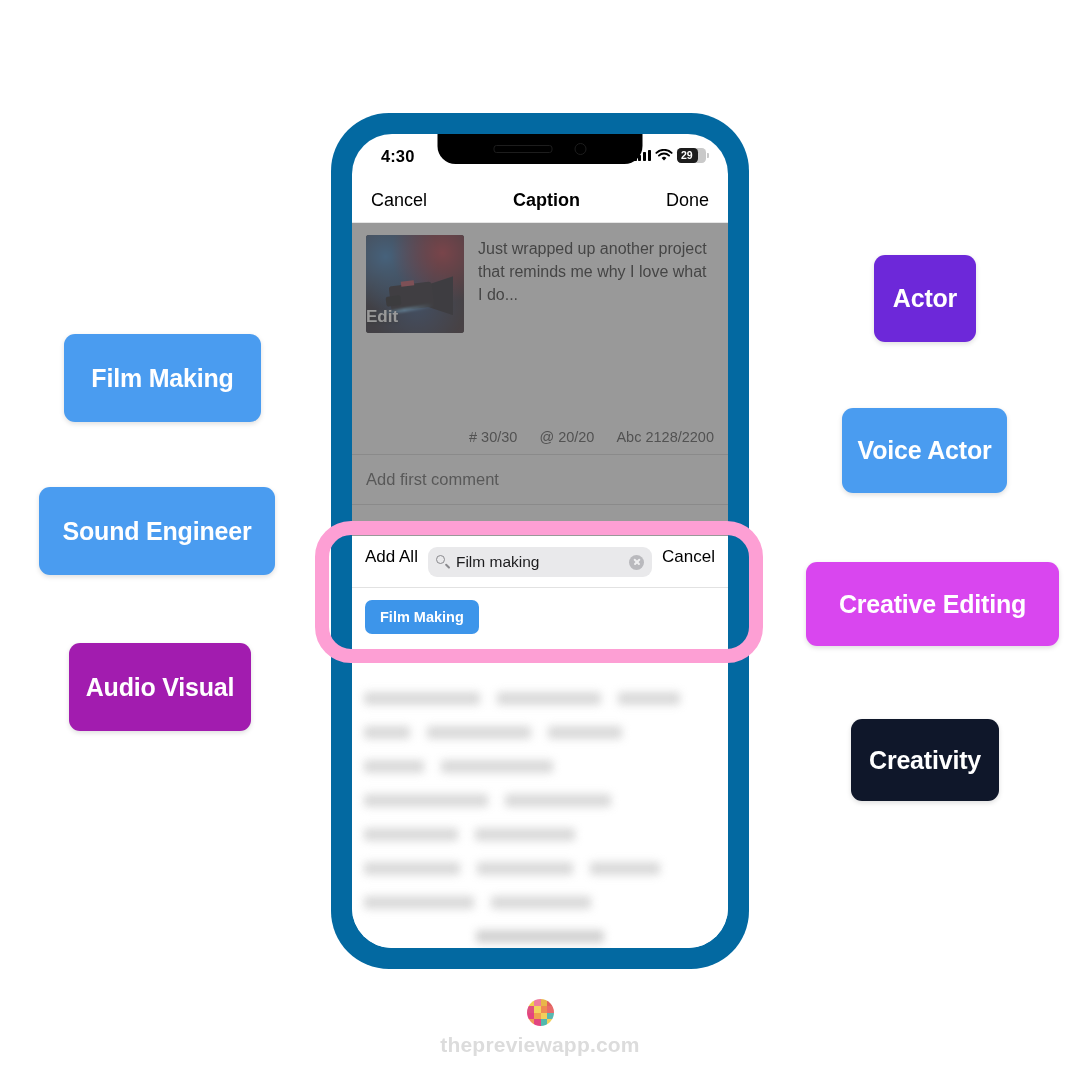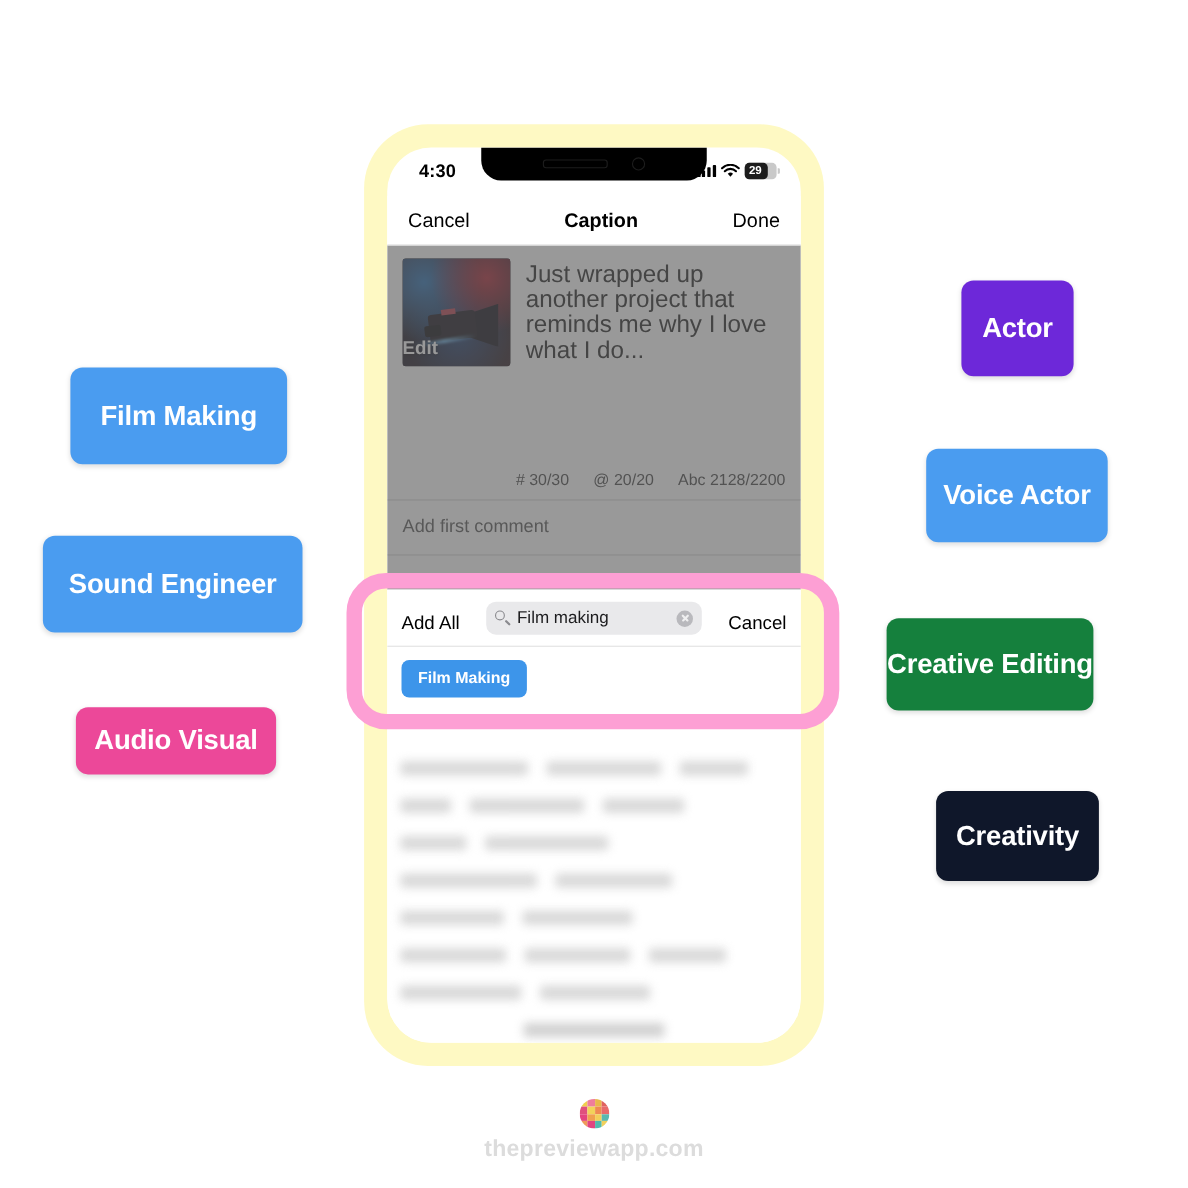--- a/index.html
+++ b/index.html
@@ -34,21 +34,21 @@
     padding: 0 22px;
   }
 
   
   #phone {
     position: absolute;
     left: 331px;
     top: 113px;
     width: 418px;
     height: 856px;
-    background: #fef9c3;
+    background: #0369a1;
     border-radius: 58px;
     box-sizing: border-box;
   }
   #phone-screen {
     position: absolute;
     left: 21px;
     top: 21px;
     width: 376px;
     height: 814px;
     background: #ffffff;
@@ -228,21 +228,21 @@
   .thumb .edit {
     position: absolute;
     left: 0; right: 0; bottom: 6px;
     text-align: left;
     color: #fff;
     font-size: 17px;
     font-weight: bold;
     text-shadow: 0 1px 3px rgba(0,0,0,0.6);
   }
   .caption-text {
-    font-size: 22px;
+    font-size: 16px;
     line-height: 23px;
     color: #222;
     padding-top: 2px;
   }
   .comp-spacer { height: 86px; }
   .counters {
     display: flex;
     justify-content: flex-end;
     gap: 22px;
     font-size: 14.5px;
@@ -273,22 +273,22 @@
   #sheet {
     position: absolute;
     left: 0; right: 0;
     top: 402px;
     bottom: 0;
     background: #ffffff;
     z-index: 18;
   }
   #sheet-top {
     display: flex;
-    align-items: flex-end;
-    gap: 24px;
+    align-items: flex-start;
+    gap: 10px;
     padding: 11px 13px 10px 13px;
     border-bottom: 0.5px solid #e2e2e2;
   }
   #add-all { font-size: 17px; color: #000; white-space: nowrap; }
   #search-field {
     flex: 1;
     height: 30px;
     background: #e9e9eb;
     border-radius: 9px;
     display: flex;
@@ -410,31 +410,31 @@
 </style>
 </head>
 <body>
 
 <div class="tag-label" id="cl0" style="left: 64px; top: 334px; width: 197px; height: 88px; background: rgb(74, 156, 240);">
     <span>Film Making</span>
   </div>
 <div class="tag-label" id="cl1" style="left: 39px; top: 487px; width: 236px; height: 88px; background: rgb(74, 156, 240);">
     <span>Sound Engineer</span>
   </div>
-<div class="tag-label" id="cl2" style="left: 69px; top: 643px; width: 182px; height: 61px; background: #ec4899;">
+<div class="tag-label" id="cl2" style="left: 69px; top: 643px; width: 182px; height: 88px; background: #a21caf;">
     <span>Audio Visual</span>
   </div>
 
 <div class="tag-label" id="cr0" style="left: 874px; top: 255px; width: 102px; height: 87px; background: #6d28d9;">
     <span>Actor</span>
   </div>
 <div class="tag-label" id="cr1" style="left: 842px; top: 408px; width: 165px; height: 85px; background: rgb(74, 156, 240);">
     <span>Voice Actor</span>
   </div>
-<div class="tag-label" id="cr2" style="left: 806px; top: 562px; width: 188px; height: 84px; background: #15803d;">
+<div class="tag-label" id="cr2" style="left: 806px; top: 562px; width: 253px; height: 84px; background: #d946ef;">
     <span>Creative Editing</span>
   </div>
 <div class="tag-label" id="cr3" style="left: 851px; top: 719px; width: 148px; height: 82px; background: #0f172a;">
     <span>Creativity</span>
   </div>
 
 <div id="phone">
   <div id="phone-screen">
 
     <div id="notch">

